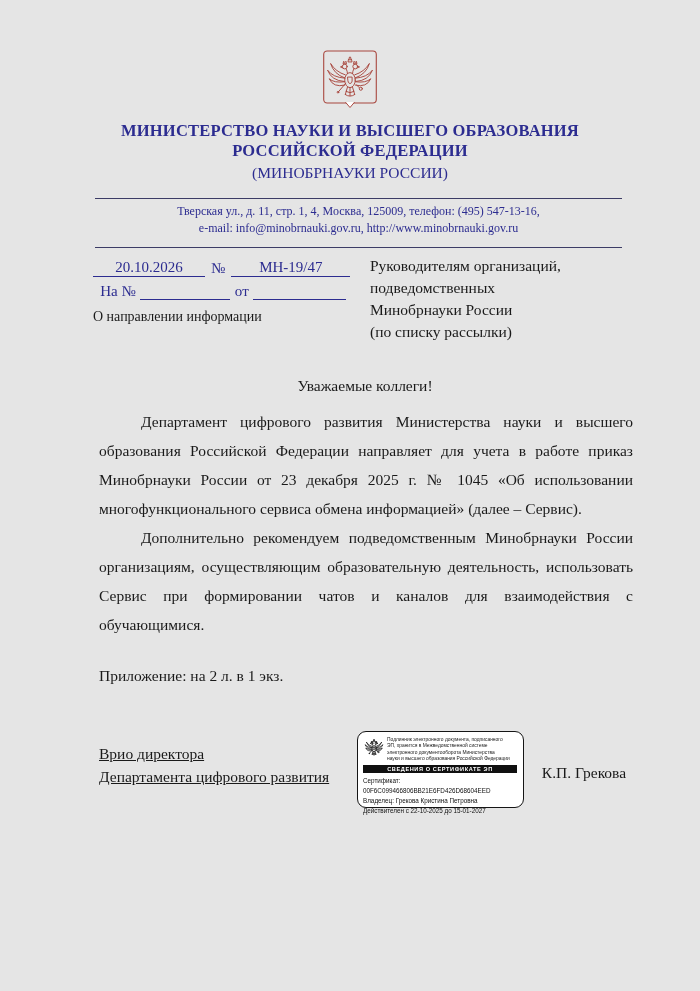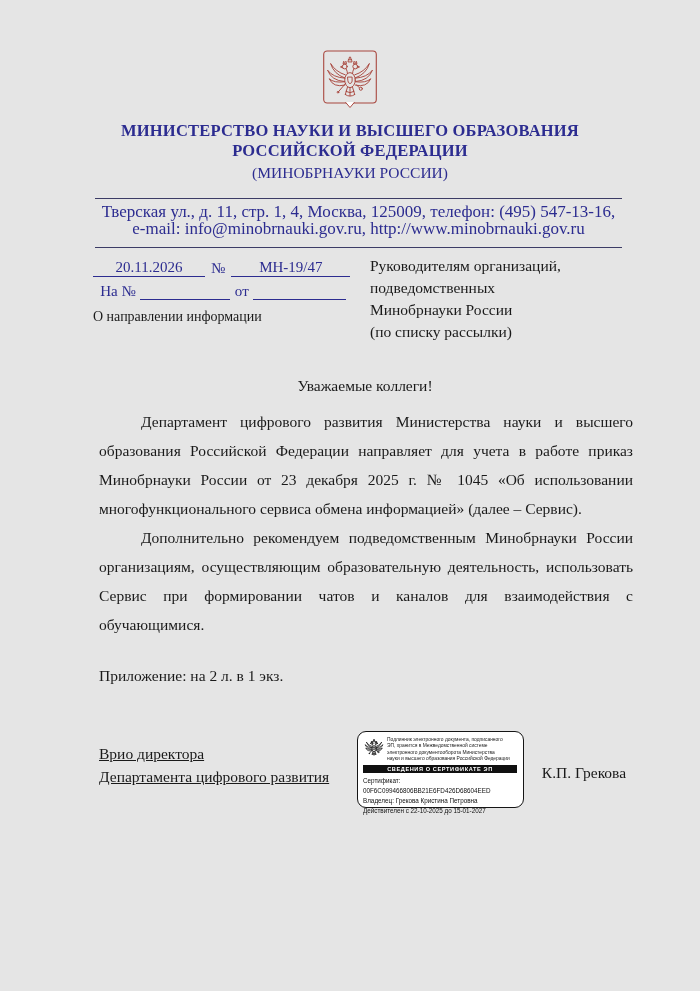--- a/index.html
+++ b/index.html
@@ -17,21 +17,21 @@
   .emblem{position:absolute;left:321px;top:49px;width:58px;height:64px;}
   .emblem-art{stroke:var(--eagle-red);fill:none;stroke-width:1.7;stroke-linecap:round;stroke-linejoin:round;}
   .ministry-name{
     position:absolute;left:60px;width:580px;top:121px;text-align:center;
     font-weight:700;font-size:16.5px;line-height:19.5px;color:var(--navy);letter-spacing:.2px;
   }
   .short-name{position:absolute;left:60px;width:580px;top:164px;text-align:center;font-size:15.5px;color:var(--navy);}
   .rule{position:absolute;left:95px;width:527px;height:0;border-top:1.2px solid var(--rule);}
   .rule-1{top:198px;}
   .rule-2{top:247px;}
-  .address{position:absolute;left:95px;width:527px;top:203px;text-align:center;font-size:17px;line-height:17px;color:var(--navy);}
+  .address{position:absolute;left:95px;width:527px;top:203px;text-align:center;font-size:12px;line-height:17px;color:var(--navy);}
   
   .req-left{position:absolute;left:93px;top:259px;width:260px;font-size:15px;color:var(--navy);}
   .req-row{white-space:nowrap;}
   .ul{display:inline-block;border-bottom:1px solid var(--navy);text-align:center;vertical-align:bottom;min-height:18px;box-sizing:border-box;}
   .ul-date{width:112px;}
   .ul-num{width:119px;margin-left:6px;}
   .num-sign{margin-left:6px;}
   .row-2{margin-top:5px;text-align:center;}
   .ul-blank-a{width:90px;margin-left:4px;}
   .ul-blank-b{width:93px;margin-left:4px;}
@@ -111,21 +111,21 @@
 
   <div class="rule rule-1"></div>
   <div class="address">
     <div>Тверская ул., д. 11, стр. 1, 4, Москва, 125009, телефон: (495) 547-13-16,</div>
     <div>e-mail: info@minobrnauki.gov.ru, http://www.minobrnauki.gov.ru</div>
   </div>
   <div class="rule rule-2"></div>
 
   <div class="req-left">
     <div class="req-row">
-      <span class="ul ul-date">20.11.2026</span><span class="num-sign">№</span><span class="ul ul-num">МН-19/47</span>
+      <span class="ul ul-date">20.10.2026</span><span class="num-sign">№</span><span class="ul ul-num">МН-19/47</span>
     </div>
     <div class="req-row row-2">
       <span>На №</span><span class="ul ul-blank-a"></span><span class="from-label">от</span><span class="ul ul-blank-b"></span>
     </div>
     <div class="subject">О направлении информации</div>
   </div>
 
   <div class="addressee">
     <div>Руководителям организаций,</div>
     <div>подведомственных</div>

